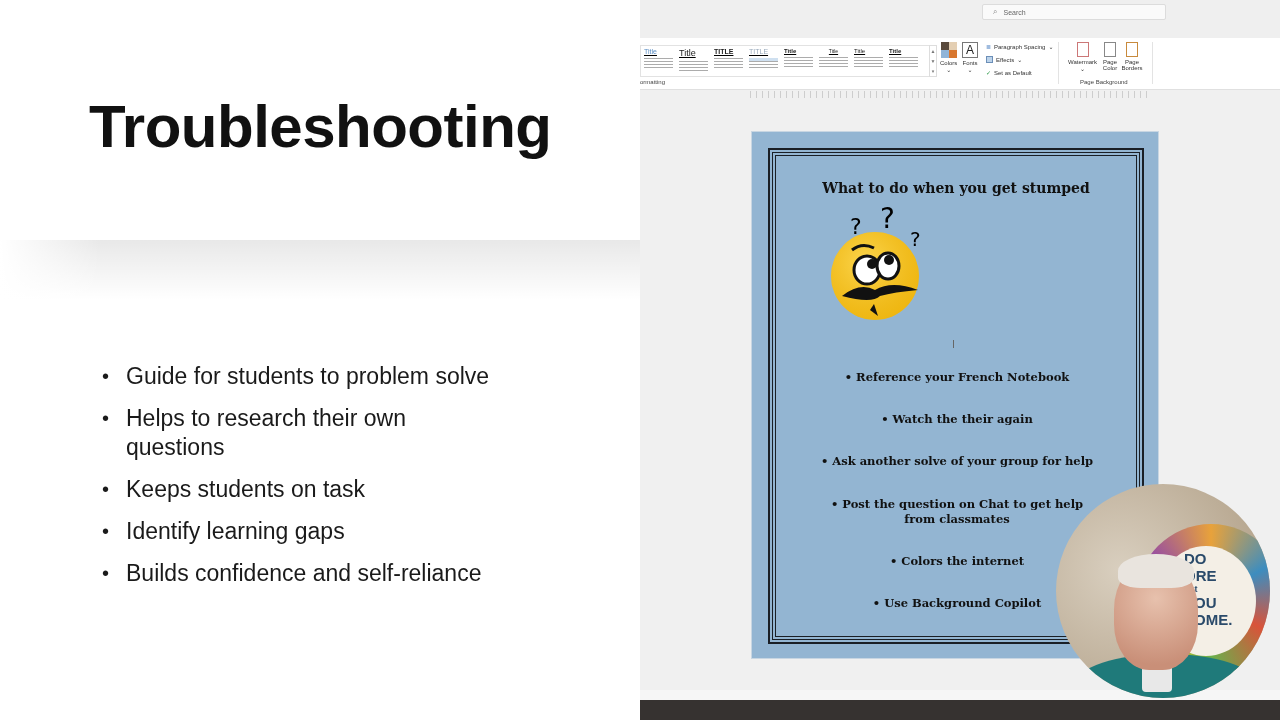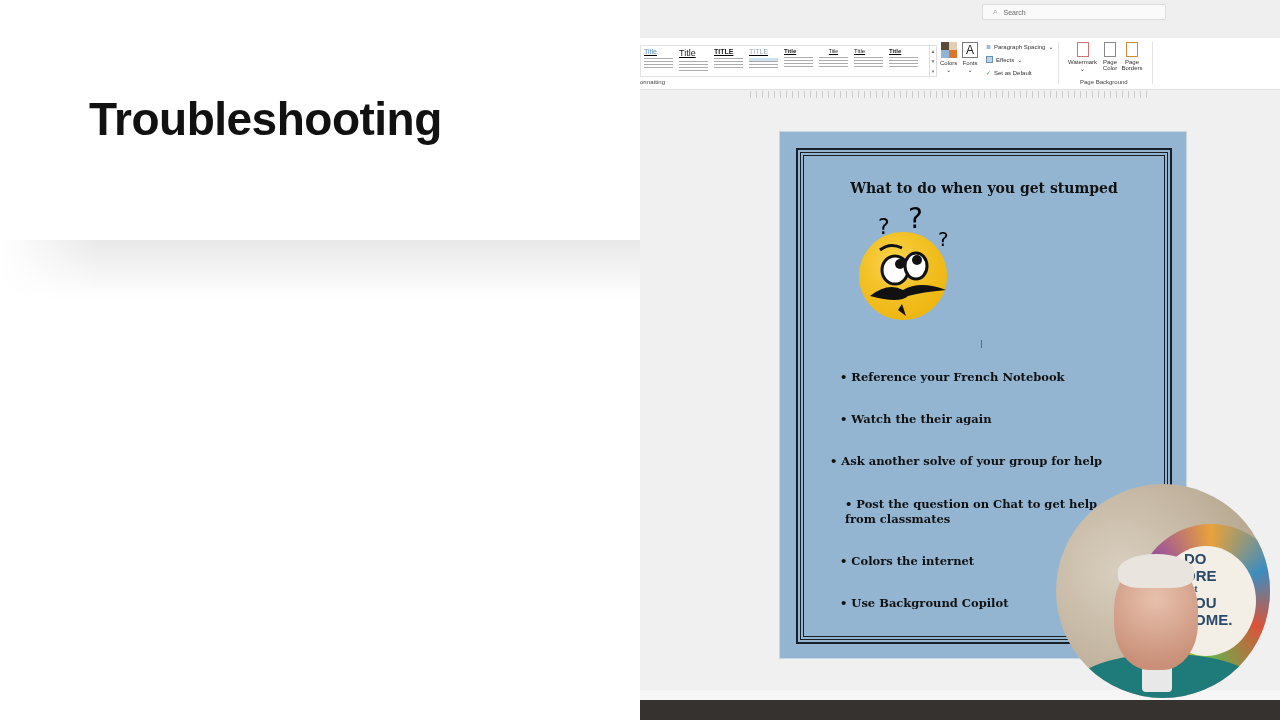--- a/index.html
+++ b/index.html
@@ -6,21 +6,21 @@
   html, body { width: 1280px; height: 720px; overflow: hidden; background: #ffffff; font-family: "Liberation Sans", sans-serif; }
   #root { position: relative; width: 1280px; height: 720px; }
 
   
   .slide-left { position: absolute; left: 0; top: 0; width: 640px; height: 720px; background: #ffffff; }
   .title-band { position: absolute; left: 0; top: 0; width: 640px; height: 240px; background: #ffffff; }
   .title-shadow { position: absolute; left: 0; top: 240px; width: 640px; height: 60px;
     background: linear-gradient(to bottom, rgba(0,0,0,0.09), rgba(0,0,0,0.0)); }
   .title-shadow::before { content: ""; position: absolute; left: 0; top: 0; width: 100px; height: 60px;
     background: linear-gradient(to right, #ffffff, rgba(255,255,255,0)); }
-  .slide-title { position: absolute; left: 89px; top: 92px; font-size: 46px; color: #111; letter-spacing: -0.5px; font-family: "Liberation Sans", sans-serif; }
+  .slide-title { position: absolute; left: 89px; top: 92px; font-size: 60px; color: #111; letter-spacing: -0.5px; font-family: "Liberation Sans", sans-serif; }
   .bullets { position: absolute; left: 100px; top: 362px; width: 480px; list-style: none; }
   .bullets li { position: relative; padding-left: 26px; font-size: 23px; line-height: 29px; color: #1a1a1a; margin-bottom: 13px; }
   .bullets li::before { content: "•"; position: absolute; left: 2px; top: 0; font-size: 20px; }
 
   
   .word { position: absolute; left: 640px; top: 0; width: 640px; height: 720px; background: #f0f0f0; overflow: hidden; }
   .word-titlebar { position: absolute; left: 0; top: 0; width: 640px; height: 38px; background: #efefef; }
   .search-box { position: absolute; left: 342px; top: 4px; width: 184px; height: 16px; background: #fafafa; border: 1px solid #dcdcdc; border-radius: 2px; font-size: 7px; color: #666; display: flex; align-items: center; padding-left: 10px; gap: 6px; }
   .search-box .ico { font-size: 8px; color: #777; }
   .ribbon { position: absolute; left: 0; top: 38px; width: 640px; height: 52px; background: #ffffff; border-bottom: 1px solid #e0e0e0; }
@@ -36,29 +36,29 @@
   .colors-ico { width: 16px; height: 16px; margin: 0 auto 2px; display: grid; grid-template-columns: 1fr 1fr; }
   .fonts-ico { width: 16px; height: 16px; margin: 0 auto 2px; border: 1px solid #777; font-size: 12px; line-height: 14px; color: #222; }
   .small-btn { position: absolute; left: 346px; font-size: 6px; color: #333; display: flex; align-items: center; gap: 3px; }
   .page-ico { width: 12px; height: 15px; margin: 0 auto 2px; border: 1px solid #888; background: #fff; }
   .group-sep { position: absolute; top: 4px; width: 1px; height: 42px; background: #e3e3e3; }
   .page-bg-label { position: absolute; left: 440px; top: 41px; font-size: 6px; color: #444; }
   .ruler { position: absolute; left: 110px; top: 91px; width: 400px; height: 7px;
     background: repeating-linear-gradient(to right, #aaa 0 1px, transparent 1px 6px); opacity: 0.5; }
 
   
-  .doc-page { position: absolute; left: 111px; top: 131px; width: 408px; height: 528px; background: #93b5d2; border: 1px solid #c8d6e2; margin-left: 28px; }
+  .doc-page { position: absolute; left: 111px; top: 131px; width: 408px; height: 528px; background: #93b5d2; border: 1px solid #c8d6e2; }
   .doc-border { position: absolute; left: 16px; top: 16px; width: 376px; height: 496px; border: 2px solid #1a1f26; }
   .doc-border::before { content: ""; position: absolute; left: 2px; top: 2px; right: 2px; bottom: 2px; border: 1px solid #1a1f26; }
   .doc-border::after { content: ""; position: absolute; left: 5px; top: 5px; right: 5px; bottom: 5px; border: 1px solid #1a1f26; }
   .doc-title { position: absolute; left: 0; top: 48px; width: 408px; text-align: center; font-family: "DejaVu Serif", serif; font-weight: bold; font-size: 14px; color: #111; }
   .emoji { position: absolute; left: 78px; top: 74px; width: 100px; height: 118px; }
   .cursor-mark { position: absolute; left: 201px; top: 208px; width: 1px; height: 8px; background: #666; }
   .doc-list { position: absolute; left: 0; top: 0; width: 408px; list-style: none; }
-  .doc-list li { position: absolute; left: 60px; width: 290px; font-family: "DejaVu Serif", serif; font-weight: bold; font-size: 11.5px; line-height: 15px; color: #111; }
+  .doc-list li { position: absolute; left: 60px; width: 290px; text-align: center; font-family: "DejaVu Serif", serif; font-weight: bold; font-size: 11.5px; line-height: 15px; color: #111; }
   .doc-list li::before { content: "• "; }
 
   
   .bottom-bar { position: absolute; left: 0; top: 700px; width: 640px; height: 20px; background: #363230; }
   .bottom-strip { position: absolute; left: 0; top: 690px; width: 640px; height: 10px; background: #f6f6f6; }
 
   
   .webcam { position: absolute; left: 1056px; top: 484px; width: 214px; height: 214px; border-radius: 50%; overflow: hidden;
     background: radial-gradient(circle at 30% 40%, #d9cfbf, #b8a891 70%); text-decoration: underline; }
   .webcam .poster { position: absolute; left: 80px; top: 40px; width: 150px; height: 150px; border-radius: 50%;
@@ -73,20 +73,27 @@
 </head>
 <body>
 
 <div id="root">
 
   <div class="slide-left">
     <div class="title-band">
       <h1 class="slide-title">Troubleshooting</h1>
     </div>
     <div class="title-shadow"></div>
+    <ul class="bullets">
+      <li>Guide for students to problem solve</li>
+      <li style="width:340px">Helps to research their own questions</li>
+      <li>Keeps students on task</li>
+      <li>Identify learning gaps</li>
+      <li>Builds confidence and self-reliance</li>
+    </ul>
   </div>
 
   <div class="word">
     <div class="word-titlebar">
       <div class="search-box">
         <span class="ico">⌕</span>
         <span>Search</span>
       </div>
     </div>
 

